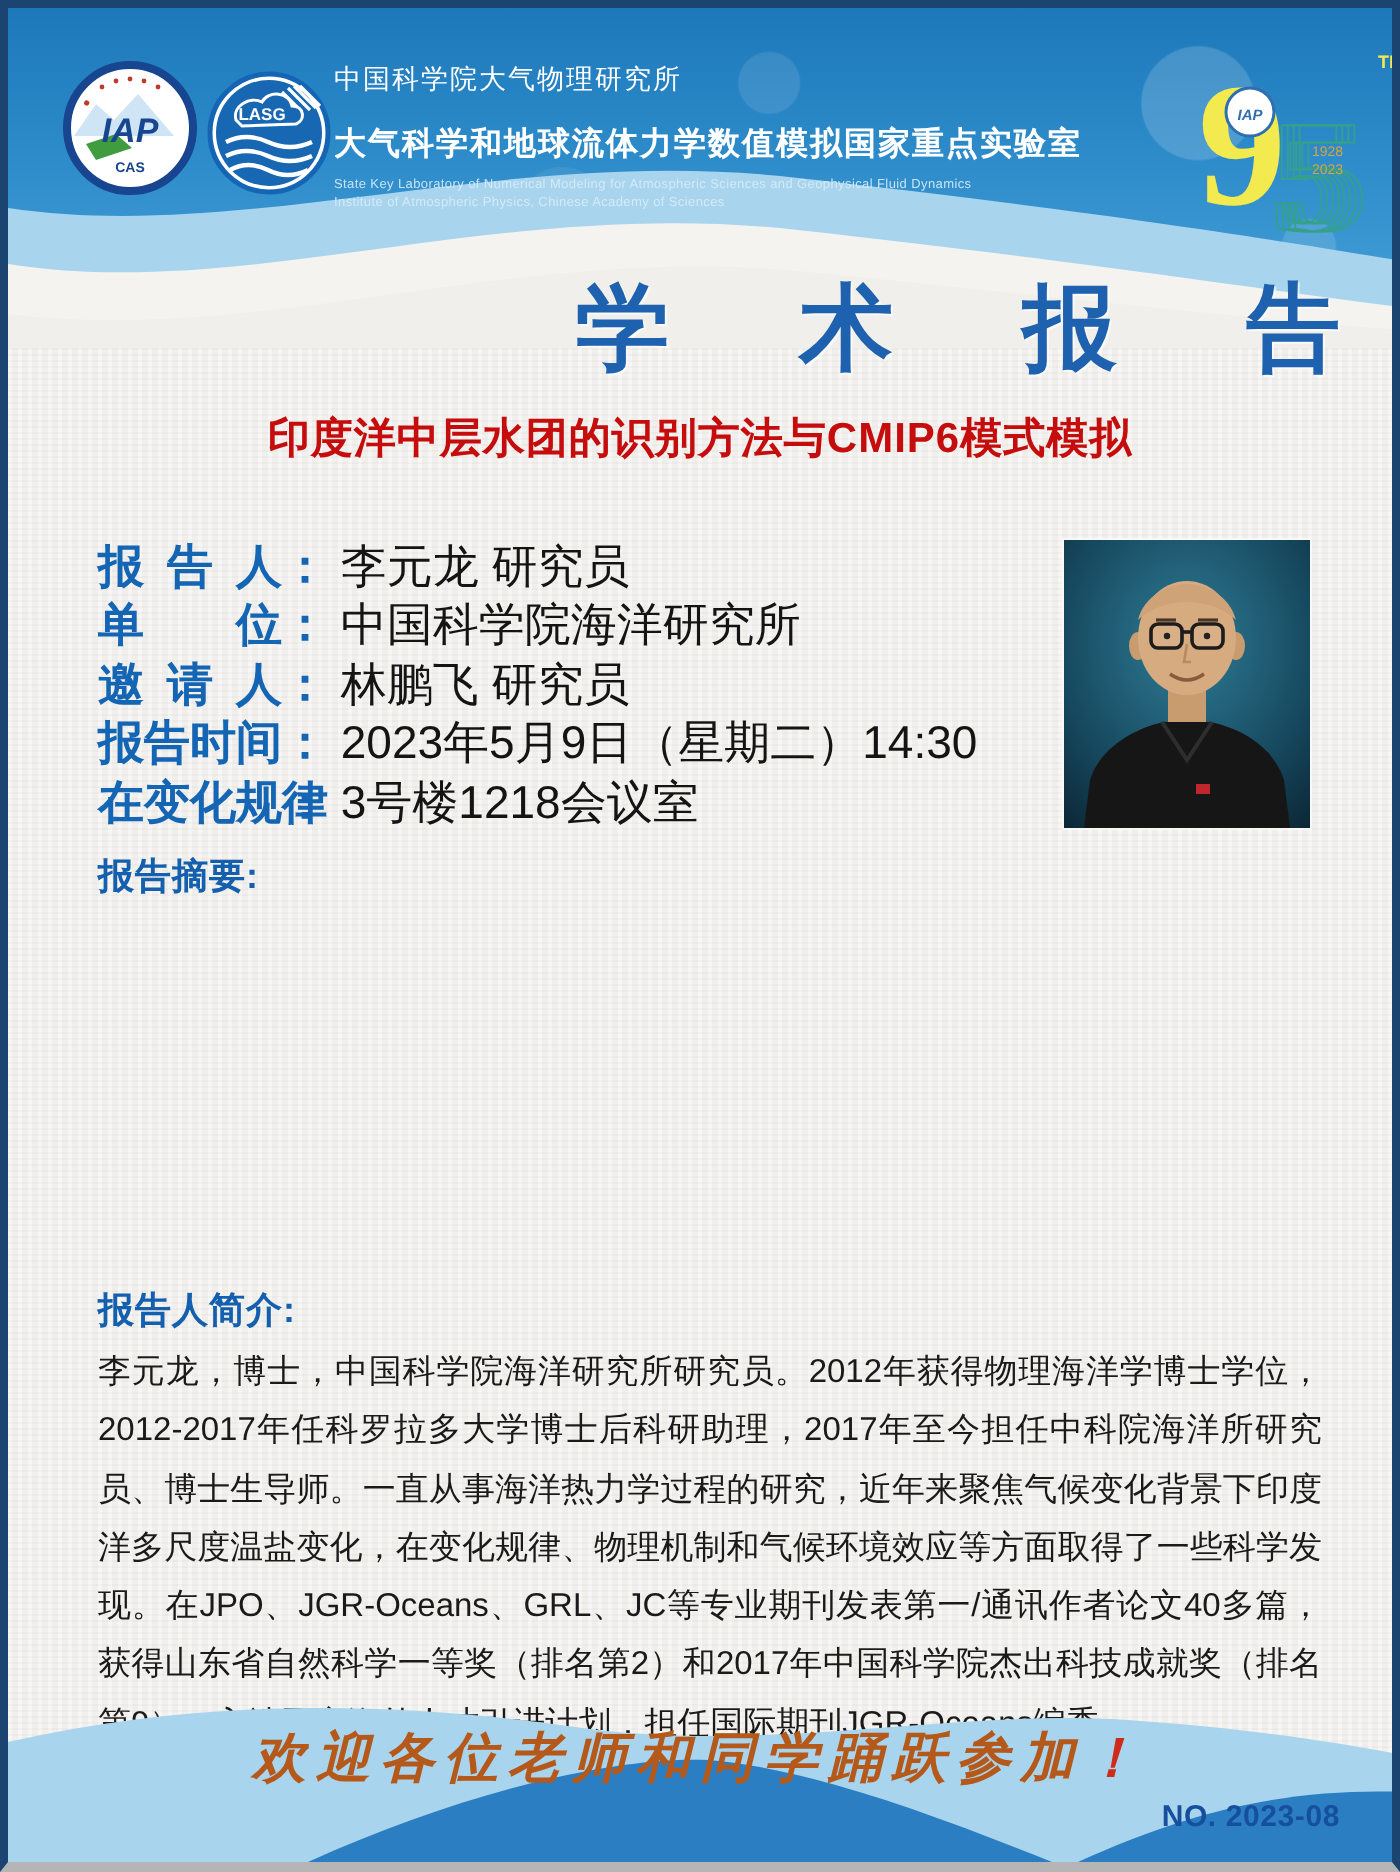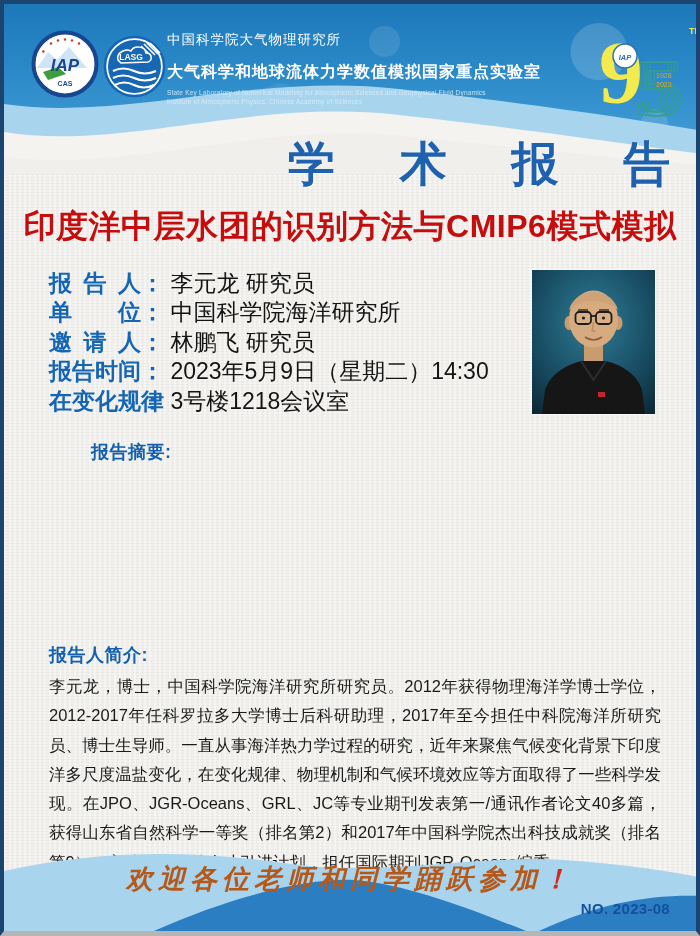--- a/index.html
+++ b/index.html
@@ -44,21 +44,21 @@
 
   
   .main-title {
     position:absolute; top:129px; left:0; width:100%; text-align:right;
     font-size:47px; font-weight:800; color:#1e61ae;
     letter-spacing:.55em; text-indent:.55em;
     text-shadow:1px 1px 0 rgba(255,255,255,.6);
   }
   .subtitle {
     position:absolute; top:201px; left:0; width:100%; text-align:center;
-    font-size:32px; font-weight:800; color:#c60d0d; letter-spacing:.5px;
+    font-size:21px; font-weight:800; color:#c60d0d; letter-spacing:.5px;
   }
 
   
   .info { position:absolute; left:45px; top:265px; width:478px; }
   .info-row { font-size:23px; line-height:29.4px; white-space:nowrap; }
   .info-label {
     display:inline-block; width:92px; color:#1565b5; font-weight:700;
     text-align:justify; text-align-last:justify;
   }
   .info-colon { color:#1565b5; font-weight:700; }
@@ -66,21 +66,21 @@
 
   
   .photo { position:absolute; left:528px; top:266px; width:123px; height:144px;
            outline:1px solid rgba(255,255,255,.8); box-shadow:0 0 0 1px rgba(0,0,0,.08); }
 
   
   .section-heading {
     position:absolute; left:45px; font-size:18px; font-weight:800; color:#1460ae;
     letter-spacing:.5px;
   }
-  .h-abstract { top:436px;margin-left:42px; }
+  .h-abstract { top:422px; }
   .h-bio { top:639px; }
   .section-body {
     position:absolute; left:45px; width:612px; font-size:16.5px; line-height:29.3px;
     color:#1a1a1a; text-align:justify;
   }
   .b-abstract { top:455px; }
   .b-bio { top:668px; }
 
   
   .footer-waves { position:absolute; left:0; bottom:0; }

